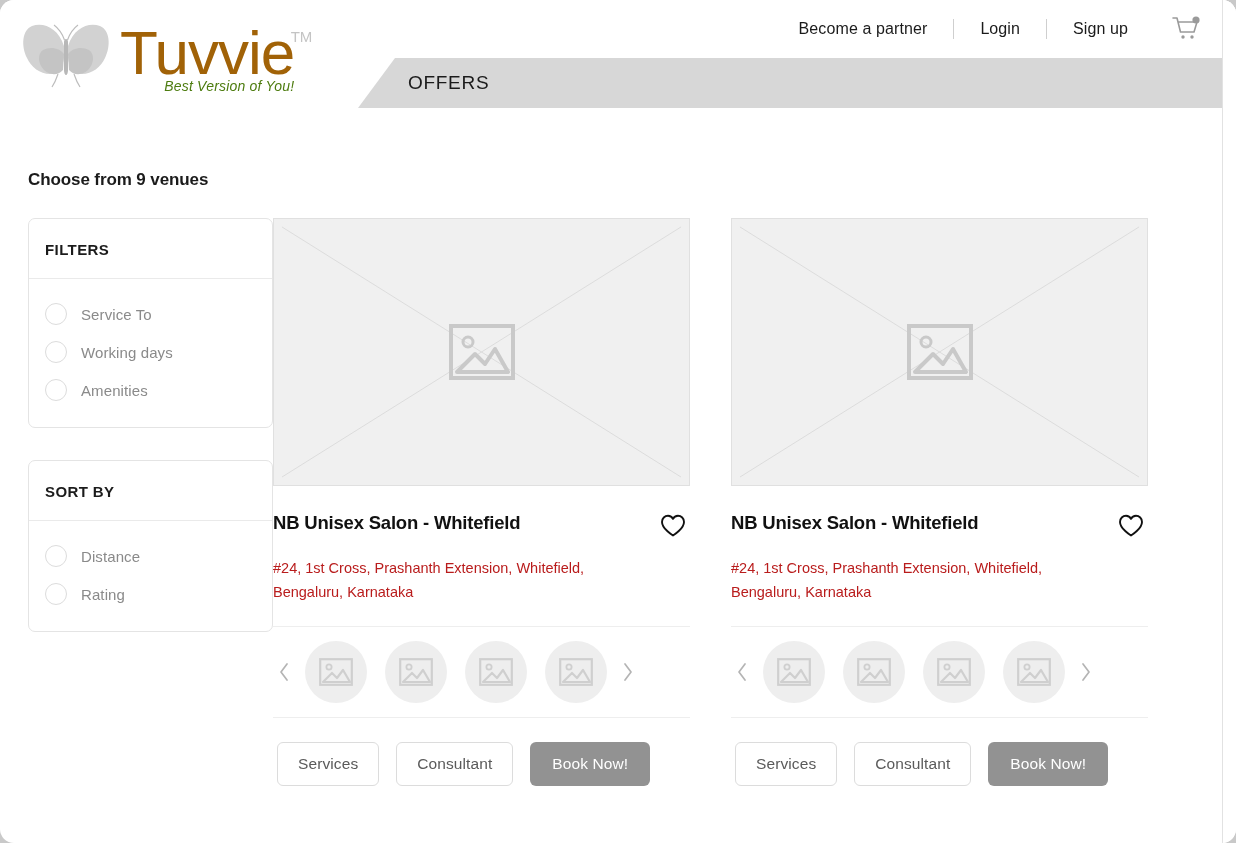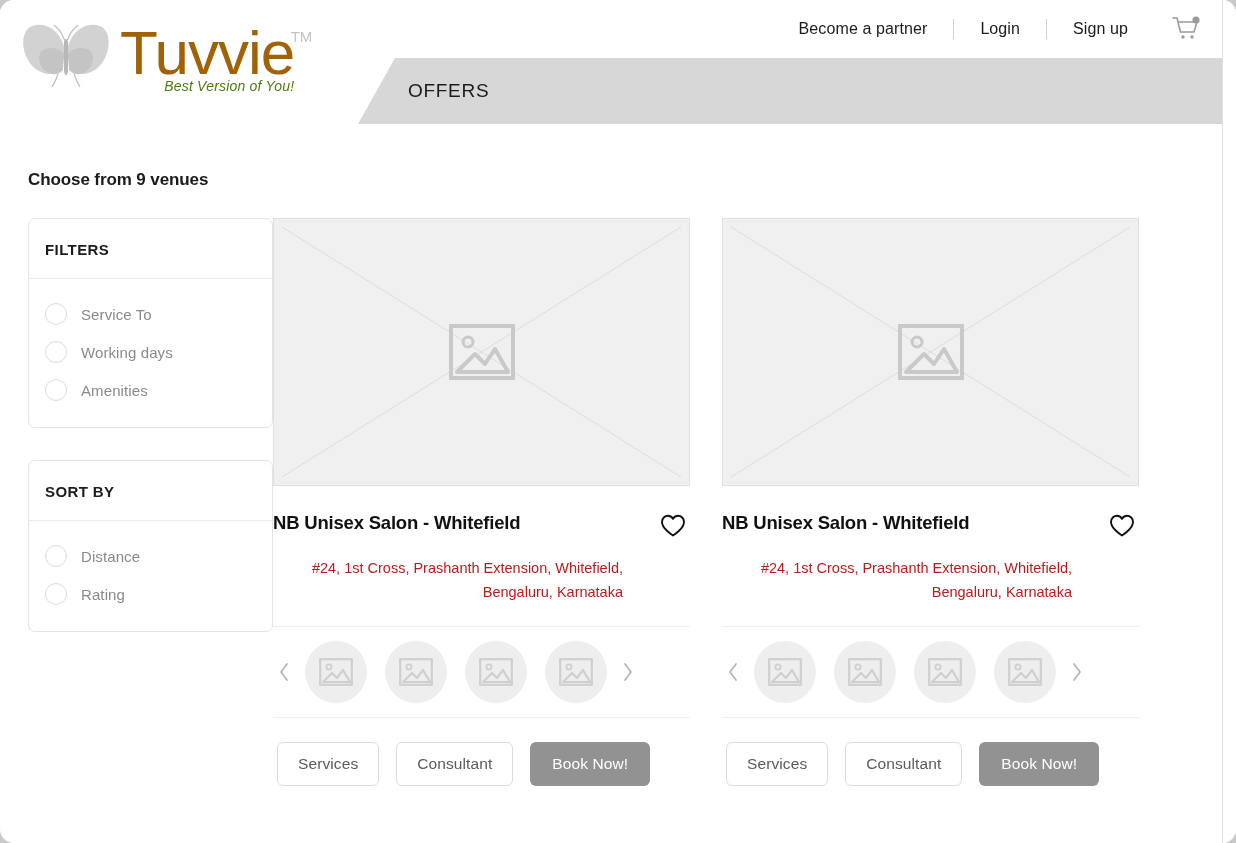--- a/index.html
+++ b/index.html
@@ -113,21 +113,21 @@
     display: flex;
     align-items: center;
   }
 
   
   .offers-banner {
     position: absolute;
     left: 358px;
     top: 58px;
     right: 14px;
-    height: 66px;
+    height: 50px;
     background: #d7d7d7;
     clip-path: polygon(37px 0, 100% 0, 100% 100%, 0 100%);
     display: flex;
     align-items: center;
   }
 
   .offers-title {
     margin-left: 50px;
     font-size: 19px;
     font-weight: 500;
@@ -204,24 +204,23 @@
   .radio-label {
     margin-left: 14px;
     font-size: 15px;
     color: #8a8a8a;
     letter-spacing: 0.1px;
   }
 
   
   .cards {
     display: flex;
-    gap: 32px;
+    gap: 41px;
     flex: 1;
     padding-right: 0;
-    text-align: right;
   }
 
   .venue-card {
     width: 417px;
     flex: 0 0 417px;
   }
 
   .venue-photo {
     width: 417px;
     height: 268px;

